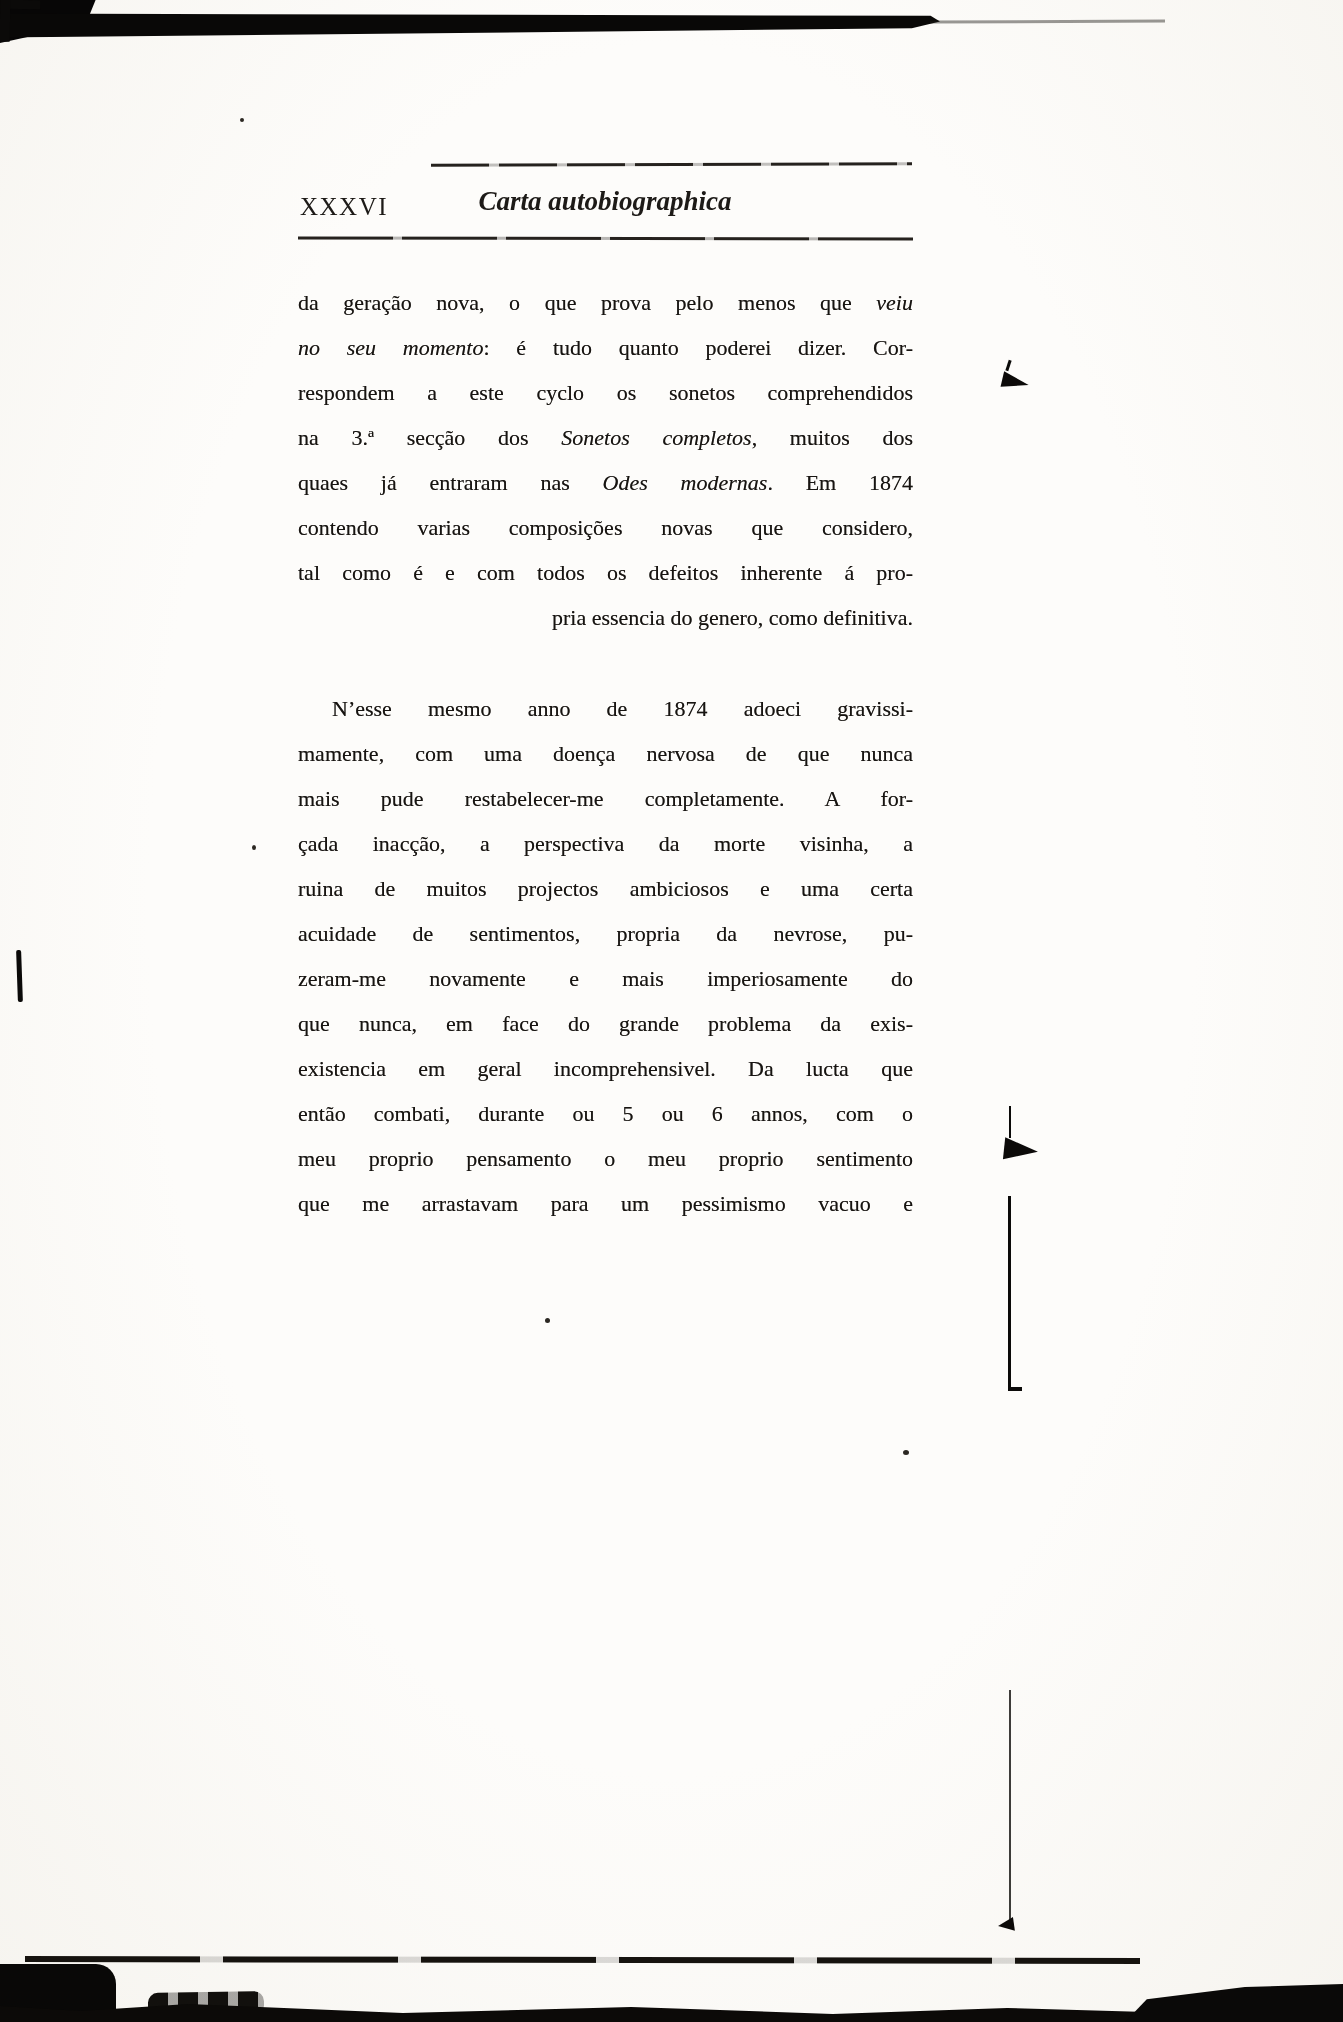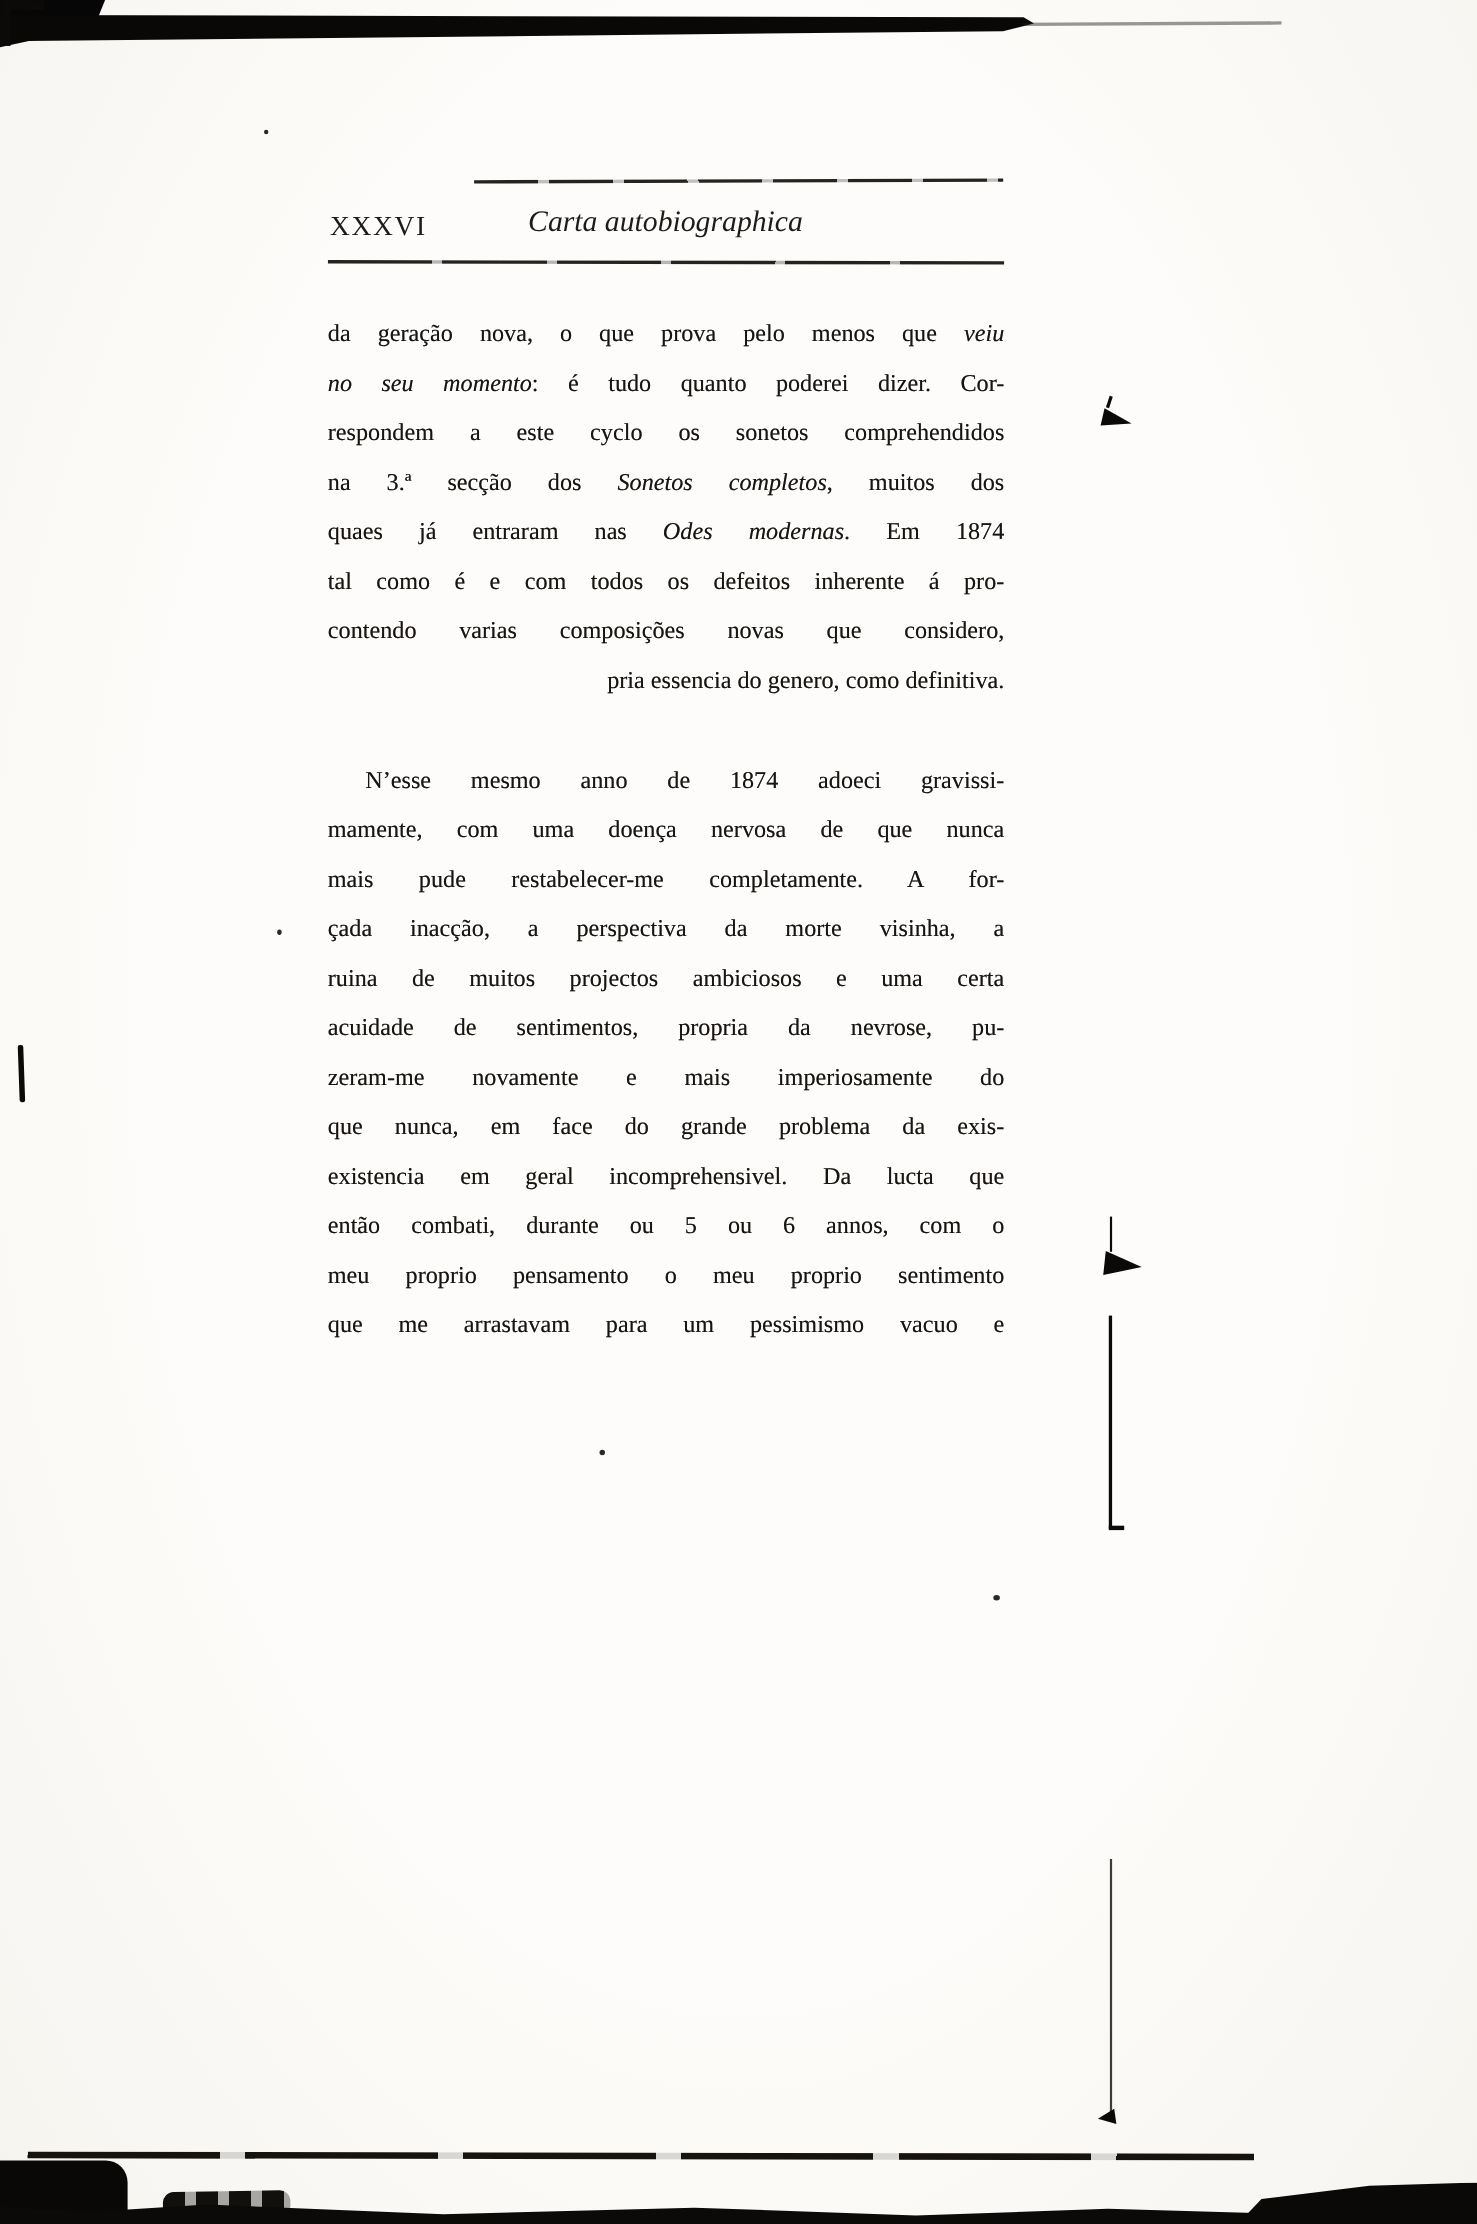--- a/index.html
+++ b/index.html
@@ -17,21 +17,21 @@
     color: #181512;
   }
 
   
   .page-number {
     position: absolute; left: 300px; top: 193px;
     font-size: 25px; letter-spacing: 1.5px; color: #1d1a17;
   }
   .header-title {
     position: absolute; left: 298px; top: 186px; width: 614px;
-    text-align: center; font-size: 27px; font-style: italic; font-weight: normal;
+    text-align: center; font-size: 27px; font-style: italic; font-weight: bold;
     color: #1d1a17;
   }
   .rule { position: absolute; height: 3px; }
   .rule-top {
     left: 431px; top: 163px; width: 481px;
     background: repeating-linear-gradient(90deg, #26221e 0 58px, rgba(38,34,30,.28) 58px 68px);
     transform: rotate(-0.2deg);
   }
   .rule-bottom {
     left: 298px; top: 237px; width: 615px;
@@ -135,22 +135,22 @@
   <div class="page-number">XXXVI</div>
   <div class="header-title">Carta autobiographica</div>
   <div class="rule rule-bottom"></div>
 
   <div class="body-text">
       <div class="text-line justified"><span>da geração nova, o que prova pelo menos que </span><span class="italic">veiu</span></div>
       <div class="text-line justified"><span class="italic">no seu momento</span><span>: é tudo quanto poderei dizer. Cor-</span></div>
       <div class="text-line justified"><span>respondem a este cyclo os sonetos comprehendidos</span></div>
       <div class="text-line justified"><span>na 3.ª secção dos </span><span class="italic">Sonetos completos</span><span>, muitos dos</span></div>
       <div class="text-line justified"><span>quaes já entraram nas </span><span class="italic">Odes modernas</span><span>. Em 1874</span></div>
+      <div class="text-line justified"><span>contendo varias composições novas que considero,</span></div>
       <div class="text-line justified"><span>tal como é e com todos os defeitos inherente á pro-</span></div>
-      <div class="text-line justified"><span>contendo varias composições novas que considero,</span></div>
       <div class="text-line par-end"><span>pria essencia do genero, como definitiva.</span></div>
       <div class="text-line justified indented"><span>N’esse mesmo anno de 1874 adoeci gravissi-</span></div>
       <div class="text-line justified"><span>mamente, com uma doença nervosa de que nunca</span></div>
       <div class="text-line justified"><span>mais pude restabelecer-me completamente. A for-</span></div>
       <div class="text-line justified"><span>çada inacção, a perspectiva da morte visinha, a</span></div>
       <div class="text-line justified"><span>ruina de muitos projectos ambiciosos e uma certa</span></div>
       <div class="text-line justified"><span>acuidade de sentimentos, propria da nevrose, pu-</span></div>
       <div class="text-line justified"><span>zeram-me novamente e mais imperiosamente do</span></div>
       <div class="text-line justified"><span>que nunca, em face do grande problema da exis-</span></div>
       <div class="text-line justified"><span>existencia em geral incomprehensivel. Da lucta que</span></div>

